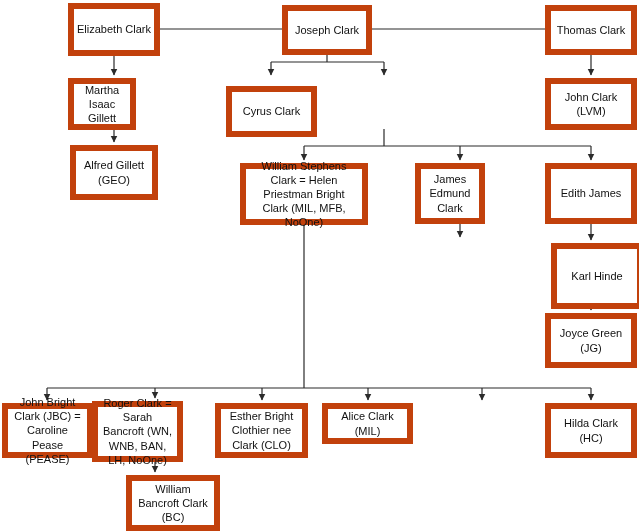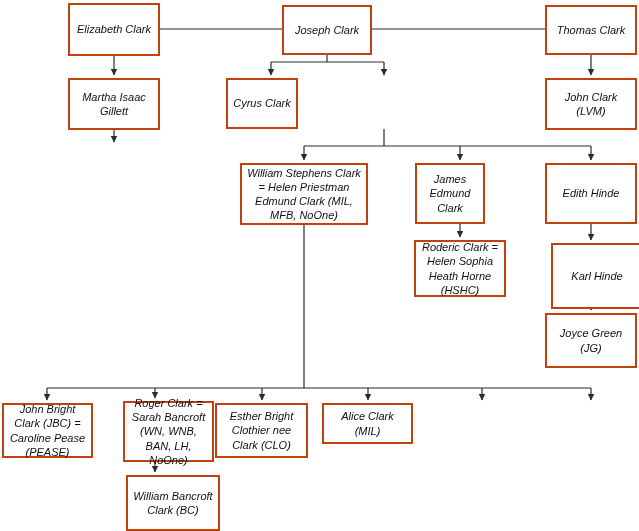--- a/index.html
+++ b/index.html
@@ -3,40 +3,40 @@
 <meta charset="utf-8">
 <style>
   html,body{margin:0;padding:0;background:#fff;}
   .canvas{
     position:relative;width:639px;height:531px;background:#ffffff;
     font-family:"Liberation Sans",sans-serif;overflow:hidden;
   }
   .edges{position:absolute;left:0;top:0;width:639px;height:531px;}
   .node{
     position:absolute;box-sizing:border-box;
-    border:2px solid #c2410c;background:#ffffff;color:#111111;
+    border:6px solid #c2410c;background:#ffffff;color:#111111;
     display:flex;align-items:center;justify-content:center;text-align:center;
-    font-size:11px;line-height:1.28;padding:1px 3px;font-style:italic;
+    font-size:11px;line-height:1.28;padding:1px 3px;
   }
   .n-elizabeth{left:68px;top:3px;width:92px;height:53px}
   .n-joseph{left:282px;top:5px;width:90px;height:50px}
   .n-thomas{left:545px;top:5px;width:92px;height:50px}
-  .n-martha{left:68px;top:78px;width:92px;height:52px}
-  .n-cyrus{left:226px;top:78px;width:72px;height:51px}
+  .n-martha{left:68px;top:78px;width:68px;height:52px}
+  .n-cyrus{left:226px;top:86px;width:91px;height:51px}
   .n-james{left:338px;top:78px;width:92px;height:51px}
   .n-john{left:545px;top:78px;width:92px;height:52px}
   .n-alfred{left:70px;top:145px;width:88px;height:55px}
   .n-william-stephens{left:240px;top:163px;width:128px;height:62px}
   .n-james-edmund{left:415px;top:163px;width:70px;height:61px}
   .n-edith{left:545px;top:163px;width:92px;height:61px}
   .n-roderic{left:414px;top:240px;width:92px;height:57px}
   .n-karl{left:551px;top:243px;width:92px;height:66px}
   .n-joyce{left:545px;top:313px;width:92px;height:55px}
   .n-john-bright{left:2px;top:403px;width:91px;height:55px}
-  .n-roger{left:123px;top:401px;width:91px;height:61px}
+  .n-roger{left:92px;top:401px;width:91px;height:61px}
   .n-esther{left:215px;top:403px;width:93px;height:55px}
   .n-alice{left:322px;top:403px;width:91px;height:41px}
   .n-margaret{left:435px;top:403px;width:93px;height:55px}
   .n-hilda{left:545px;top:403px;width:92px;height:55px}
   .n-william-bancroft{left:126px;top:475px;width:94px;height:56px}
 </style>
 </head>
 <body>
 
 <div class="canvas">
@@ -85,25 +85,26 @@
       <line x1="155" y1="462" x2="155" y2="472" marker-end="url(#arr)"></line>
     </g>
   </svg>
 
   <div class="node n-elizabeth">Elizabeth Clark</div>
   <div class="node n-joseph">Joseph Clark</div>
   <div class="node n-thomas">Thomas Clark</div>
   <div class="node n-martha">Martha Isaac Gillett</div>
   <div class="node n-cyrus">Cyrus Clark</div>
   <div class="node n-john">John Clark (LVM)</div>
-  <div class="node n-william-stephens">William Stephens Clark = Helen Priestman Edmund Clark (MIL, MFB, NoOne)</div>
+  <div class="node n-alfred">Alfred Gillett (GEO)</div>
+  <div class="node n-william-stephens">William Stephens Clark = Helen Priestman Bright Clark (MIL, MFB, NoOne)</div>
   <div class="node n-james-edmund">James Edmund Clark</div>
-  <div class="node n-edith">Edith Hinde</div>
-  <div class="node n-roderic">Roderic Clark = Helen Sophia Heath Horne (HSHC)</div>
+  <div class="node n-edith">Edith James</div>
   <div class="node n-karl">Karl Hinde</div>
   <div class="node n-joyce">Joyce Green (JG)</div>
   <div class="node n-john-bright">John Bright Clark (JBC) = Caroline Pease (PEASE)</div>
   <div class="node n-roger">Roger Clark = Sarah Bancroft (WN, WNB, BAN, LH, NoOne)</div>
   <div class="node n-esther">Esther Bright Clothier nee Clark (CLO)</div>
   <div class="node n-alice">Alice Clark (MIL)</div>
+  <div class="node n-hilda">Hilda Clark (HC)</div>
   <div class="node n-william-bancroft">William Bancroft Clark (BC)</div>
 
 </div>
 
 </body></html>

